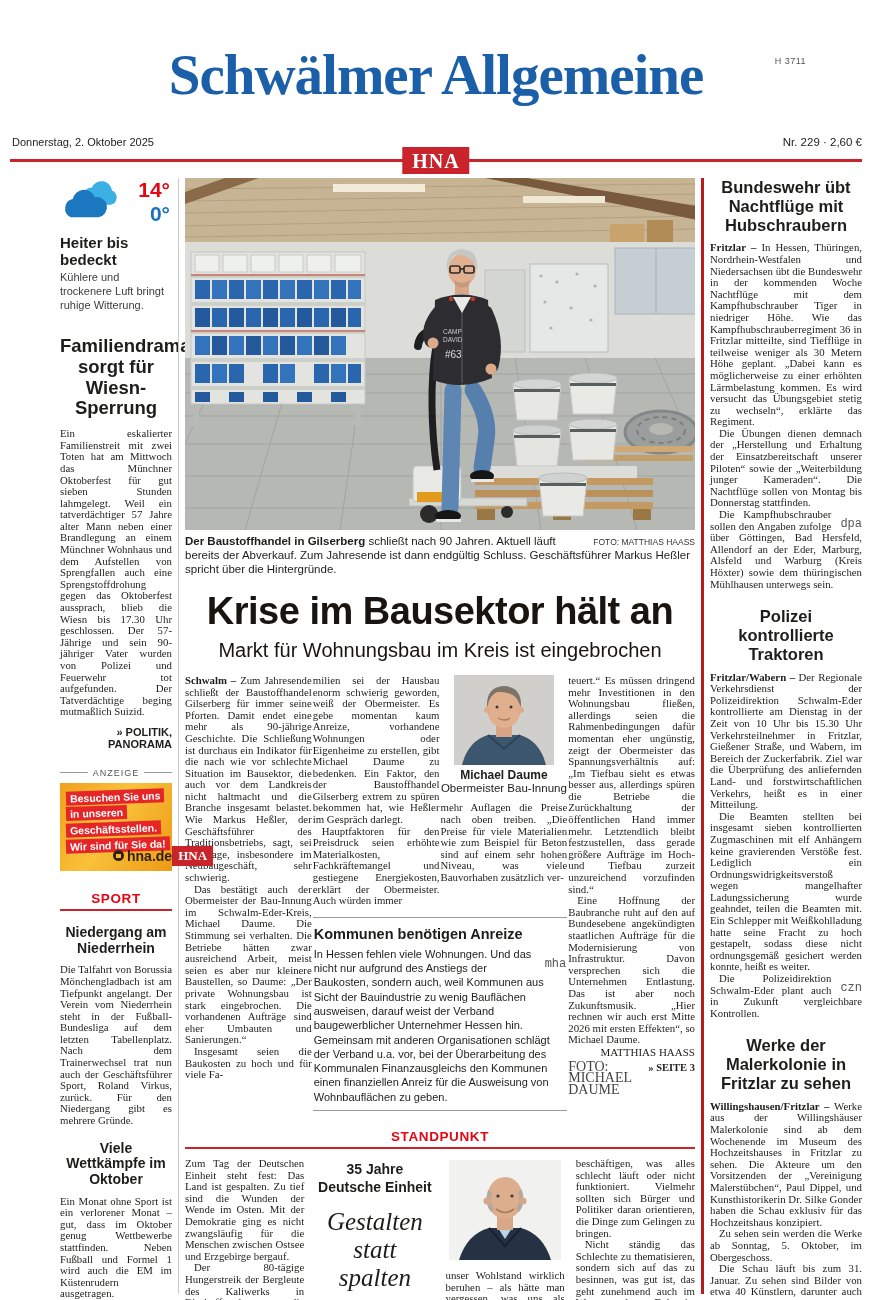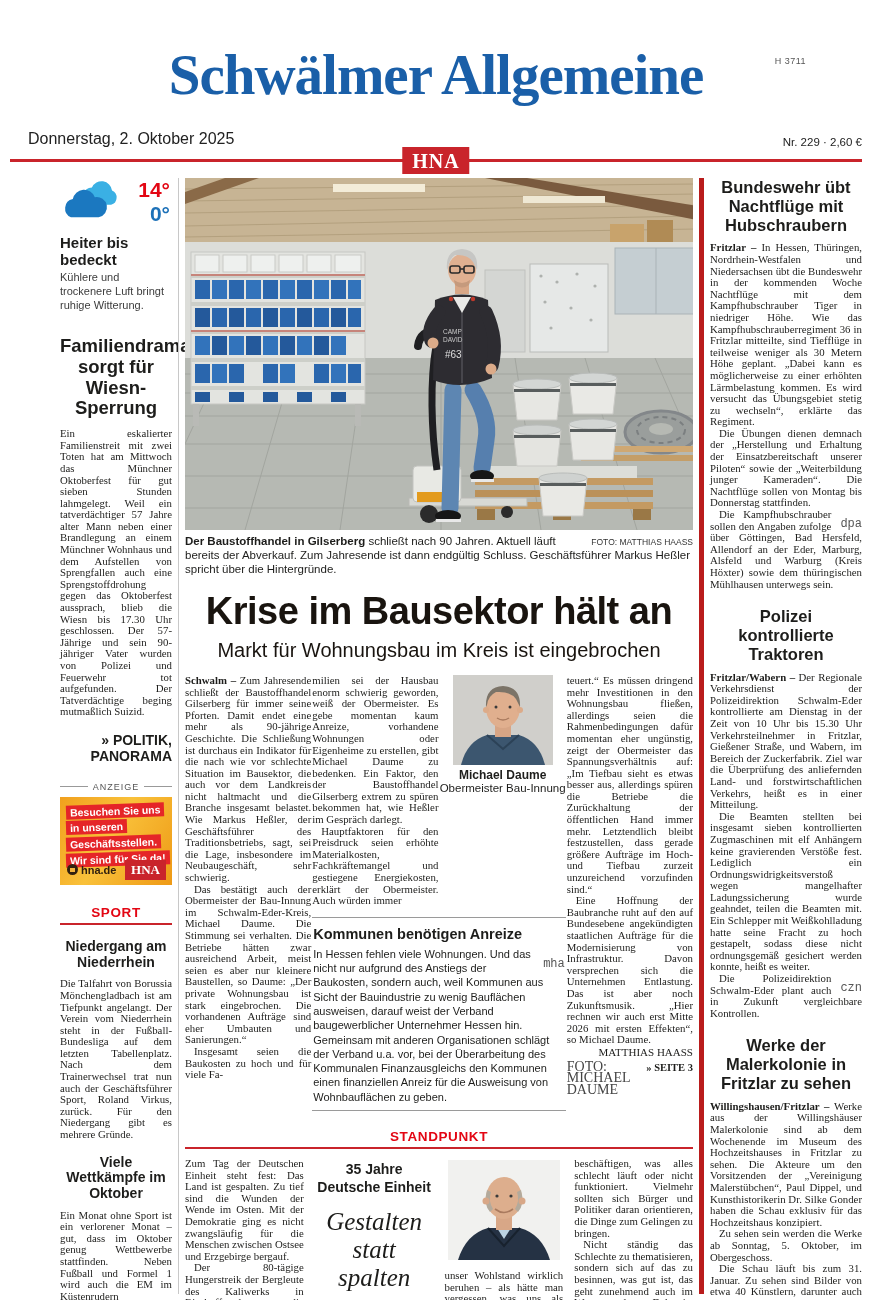--- a/index.html
+++ b/index.html
@@ -11,33 +11,33 @@
   }
   .page { width:871px; height:1300px; padding:0 9px 0 10px; }
 
   
   .masthead { position:relative; height:156px; }
   .hcode { position:absolute; top:56px; right:56px; font-size:9px; color:#555; letter-spacing:0.5px;padding-left:28px; }
   .mast-title {
     text-align:center; font-family:"Liberation Serif", serif; font-weight:bold;
     font-size:57px; letter-spacing:-1px; color:#1a5fa8; padding-top:46px; line-height:1;
   }
-  .mast-meta-left  { position:absolute; bottom:8px; left:18px;  font-size:16px; color:#222; }
+  .mast-meta-left  { position:absolute; bottom:8px; left:2px;  font-size:11px; color:#222; }
   .mast-meta-right { position:absolute; bottom:8px; right:0px; font-size:11.5px; color:#222; }
   .mast-rule { position:absolute; bottom:-6px; left:0; right:0; height:3px; background:#c9242b; }
   .hna-badge {
     position:absolute; bottom:-18px; left:50%; transform:translateX(-50%);
     background:#c9242b; color:#fff; font-family:"Liberation Serif", serif; font-weight:bold;
     font-size:20px; line-height:1; padding:4px 10px 3px; letter-spacing:1px; z-index:2;
   }
 
   
   .content { display:flex; margin-top:22px; height:1116px; }
   .col-left  { width:168px; padding-left:50px; padding-right:6px; flex:none; }
-  .col-main  { width:526px; padding:0 6px; border-left:1px solid #c8c8c8; border-right:5px solid #b91c1c; flex:none; }
+  .col-main  { width:526px; padding:0 6px; border-left:1px solid #c8c8c8; border-right:3px solid #b91c1c; flex:none; }
   .col-right { width:158px; padding-left:6px; flex:none; }
 
   
   .body-serif { font-family:"Liberation Serif", serif; font-size:10.8px; line-height:11.6px;
                 text-align:justify; hyphens:auto; -webkit-hyphens:auto; }
   .body-serif p.ind { text-indent:9px; }
   .lead { font-weight:bold; }
   .sig { float:right; font-size:12px; color:#555; font-family:Liberation Mono, monospace; margin-top:10px;}
   .sec {
     text-align:center; color:#e30613; font-weight:bold; font-size:13.5px; letter-spacing:0.6px;
@@ -45,31 +45,31 @@
   }
 
   
   .weather { display:flex; gap:8px; align-items:flex-start; padding-left:2px; }
   .temps { text-align:right; font-weight:bold; font-size:21px; line-height:1.12; margin-left:auto; padding-right:2px;}
   .temp-high { color:#e30613; } .temp-low { color:#1d71b8; }
   .weather-head { font-size:15px; font-weight:bold; margin-top:8px; }
   .weather-text { font-size:11px; color:#3c3c3c; line-height:1.25; margin-top:3px; }
 
   .story-head { font-size:18.5px; line-height:1.12; font-weight:bold; text-align:center; margin:24px 0 9px; }
-  .story-ref  { font-size:14px; font-weight:bold; text-align:right; margin-top:14px; }
+  .story-ref  { font-size:11px; font-weight:bold; text-align:right; margin-top:8px; }
 
   .anzeige { display:flex; align-items:center; gap:5px; margin:18px 0 5px; }
   .anzeige .rule { flex:1; height:1px; background:#999; }
   .anzeige .lbl { font-size:9px; letter-spacing:1px; color:#555; }
 
   .ad { height:88px; background:linear-gradient(120deg,#f1a01d,#f9c13a 45%,#ee9a16); padding:7px 6px 5px; position:relative; }
   .ad-line { display:table; background:#e52528; color:#fff; font-weight:bold; font-size:10.5px;
              line-height:1.15; padding:1px 4px; margin-bottom:2px; transform:rotate(-2deg); white-space:nowrap; }
   .ad-bottom { position:absolute; bottom:5px; left:7px; right:6px; display:flex; justify-content:space-between; align-items:center; }
-  .ad-site { display:flex; align-items:center; gap:3px; font-size:11px; font-weight:bold; color:#31210f; }
+  .ad-site { display:flex; align-items:center; gap:3px; font-size:14px; font-weight:bold; color:#31210f;margin-left:46px; }
   .ad-site-icon { width:11px; height:11px; border-radius:50%; background:#31210f; display:inline-flex; align-items:center; justify-content:center; }
   .ad-site-icon b { width:5px; height:4px; background:#f3b43c; display:block; }
   .ad-logo { background:#c9242b; color:#fff; font-family:"Liberation Serif", serif; font-weight:bold; font-size:13px; padding:2px 6px; }
 
   .sec-sport { margin-top:20px; }
   .sub-head { font-size:14px; font-weight:bold; text-align:center; line-height:1.12; margin:14px 0 8px; }
 
   
   .photo-wrap { width:100%; height:352px; overflow:hidden; }
   .caption { font-size:11.5px; line-height:1.22; margin-top:4px; }
@@ -436,20 +436,23 @@
               <path d="M33,32 Q32,12 50,11 Q68,12 67,32 L63,24 Q57,16 43,17 Q35,21 34,30 Z" fill="#7c7468"></path>
               <circle cx="33" cy="35" r="3" fill="#dcab89"></circle>
                 <circle cx="67" cy="35" r="3" fill="#dcab89"></circle>
               <circle cx="43" cy="32" r="1.5" fill="#3a3a3a"></circle>
                 <circle cx="57" cy="32" r="1.5" fill="#3a3a3a"></circle>
               <path d="M44,43 Q50,47 56,43" stroke="#a97a5e" stroke-width="1.5" fill="none"></path>
             </svg>
             <div class="portrait-name">Michael Daume</div>
             <div class="portrait-role">Obermeister Bau-Innung</div>
           </div>
+          <div class="body-serif after-portrait">
+            <p>mehr Auflagen die Preise nach oben treiben. „Die Preise für viele Materialien wie zum Beispiel für Beton sind auf einem sehr hohen Niveau, was viele Bauvorhaben zusätzlich ver-</p>
+          </div>
         </div>
         <div class="ag-col4 body-serif">
           <p>teuert.“ Es müssen dringend mehr Investitionen in den Wohnungsbau fließen, allerdings seien die Rahmenbedingungen dafür momentan eher ungünstig, zeigt der Obermeister das Spannungsverhältnis auf: „Im Tiefbau sieht es etwas besser aus, allerdings spüren die Betriebe die Zurückhaltung der öffentlichen Hand immer mehr. Letztendlich bleibt festzustellen, dass gerade größere Aufträge im Hoch- und Tiefbau zurzeit unzureichend vorzufinden sind.“</p>
           <p class="ind">Eine Hoffnung der Baubranche ruht auf den auf Bundesebene angekündigten staatlichen Aufträge für die Modernisierung von Infrastruktur. Davon versprechen sich die Unternehmen Entlastung. Das ist aber noch Zukunftsmusik. „Hier rechnen wir auch erst Mitte 2026 mit ersten Effekten“, so Michael Daume.</p>
           <div class="author-line">MATTHIAS HAASS</div>
           <div class="ref-line">
             <span class="photo-credit-sm">FOTO: MICHAEL DAUME</span>
             <span class="ref">» SEITE 3</span>
           </div>
         </div>

